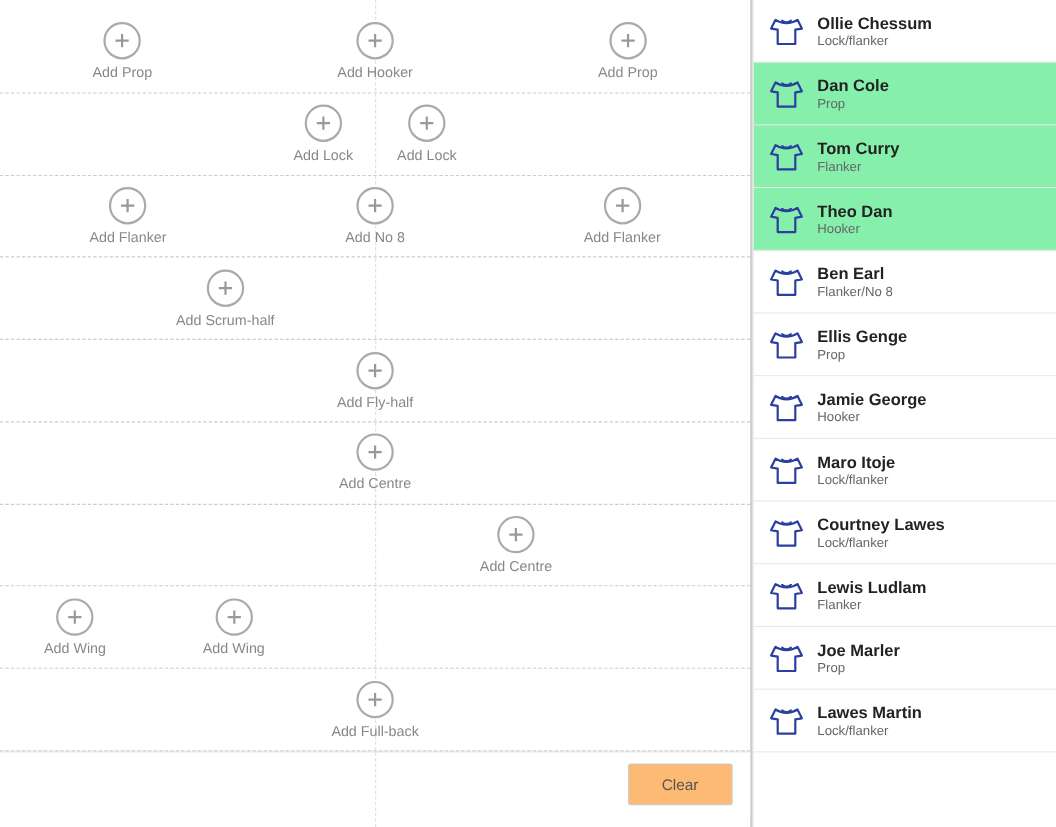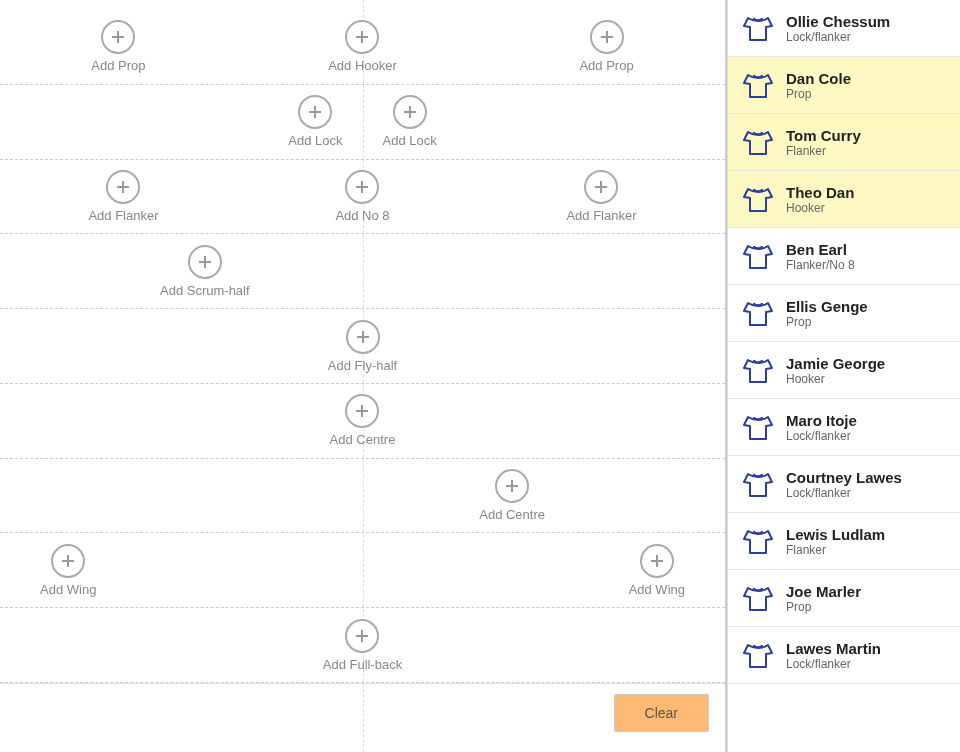--- a/index.html
+++ b/index.html
@@ -117,35 +117,35 @@
       border: 1px solid #ccc;
       padding: 10px 30px;
       font-size: 14px;
       color: #555;
       cursor: pointer;
       border-radius: 2px;
     }
 
     
     .player-panel {
-      width: 233px;
+      width: 276px;
       background: #fff;
       overflow-y: auto;
       border-left: 1px solid #ddd;
     }
 
     .player-item {
       display: flex;
       align-items: center;
       padding: 10px 12px;
       border-bottom: 1px solid #e8e8e8;
       cursor: pointer;
     }
     .player-item.selected {
-      background: #fef9c3;
+      background: #86efac;
     }
 
     .player-icon {
       width: 36px;
       height: 36px;
       margin-right: 10px;
       flex-shrink: 0;
     }
 
     .player-info {
@@ -306,21 +306,21 @@
         <svg viewBox="0 0 16 16">
             <line x1="8" y1="2" x2="8" y2="14"></line>
             <line x1="2" y1="8" x2="14" y2="8"></line>
           </svg>
       </div>
       <span>Add Centre</span>
     </button>
   </div>
 
   <div class="pitch-row">
-    <div style="display:flex; width:100%; justify-content:space-between; padding: 0 20px;">
+    <div style="display:flex; width:100%; padding: 0 20px; gap: 48px;">
       <button class="add-btn">
         <div class="circle-plus">
           <svg viewBox="0 0 16 16">
               <line x1="8" y1="2" x2="8" y2="14"></line>
               <line x1="2" y1="8" x2="14" y2="8"></line>
             </svg>
         </div>
         <span>Add Wing</span>
       </button>
       <button class="add-btn">

